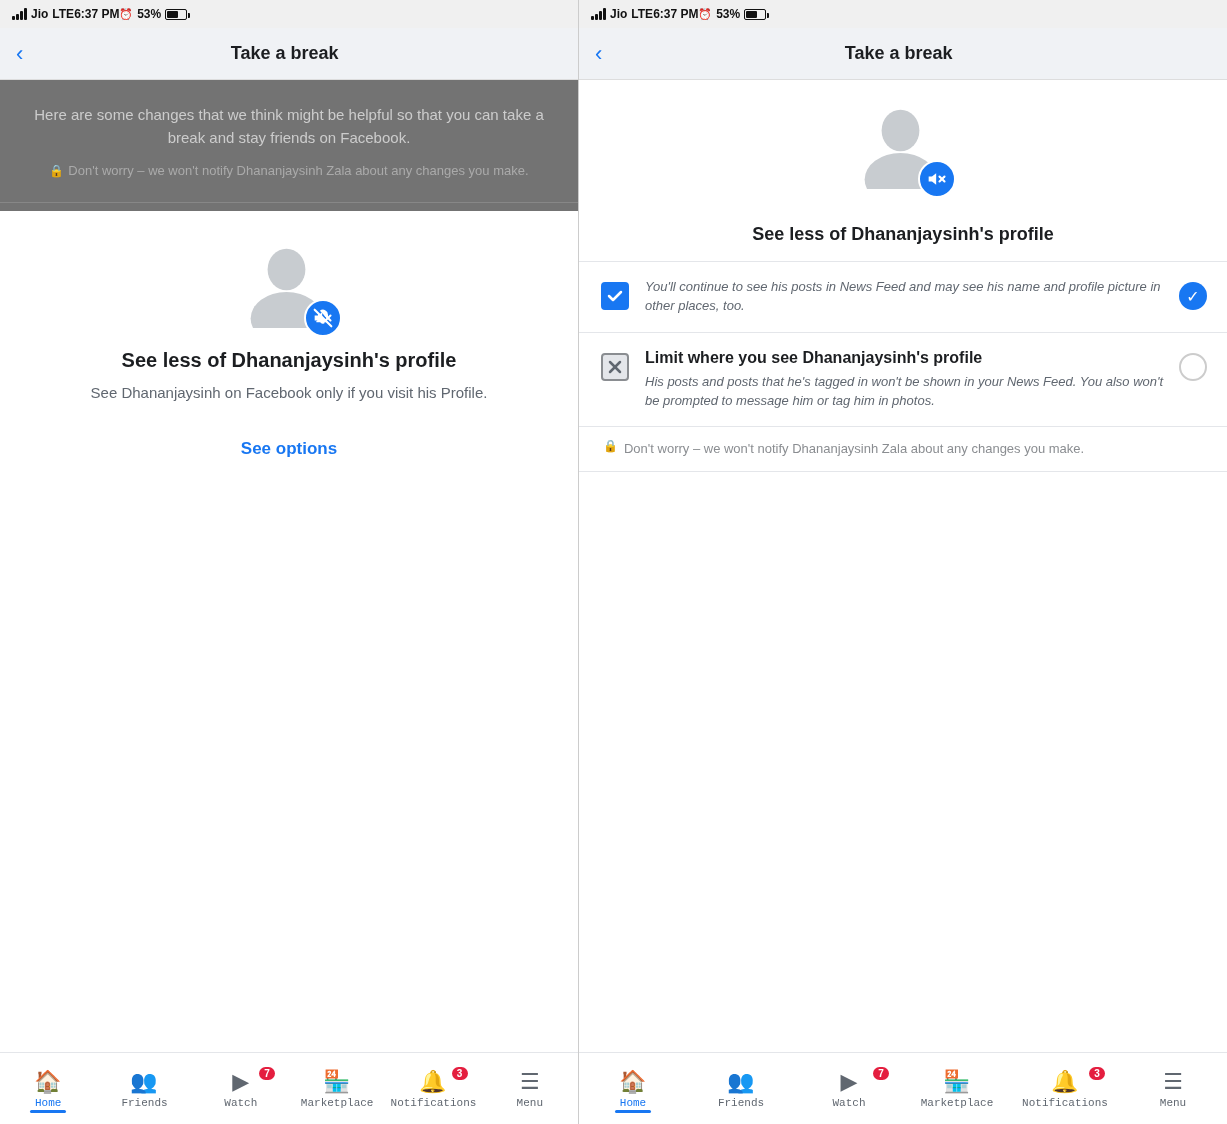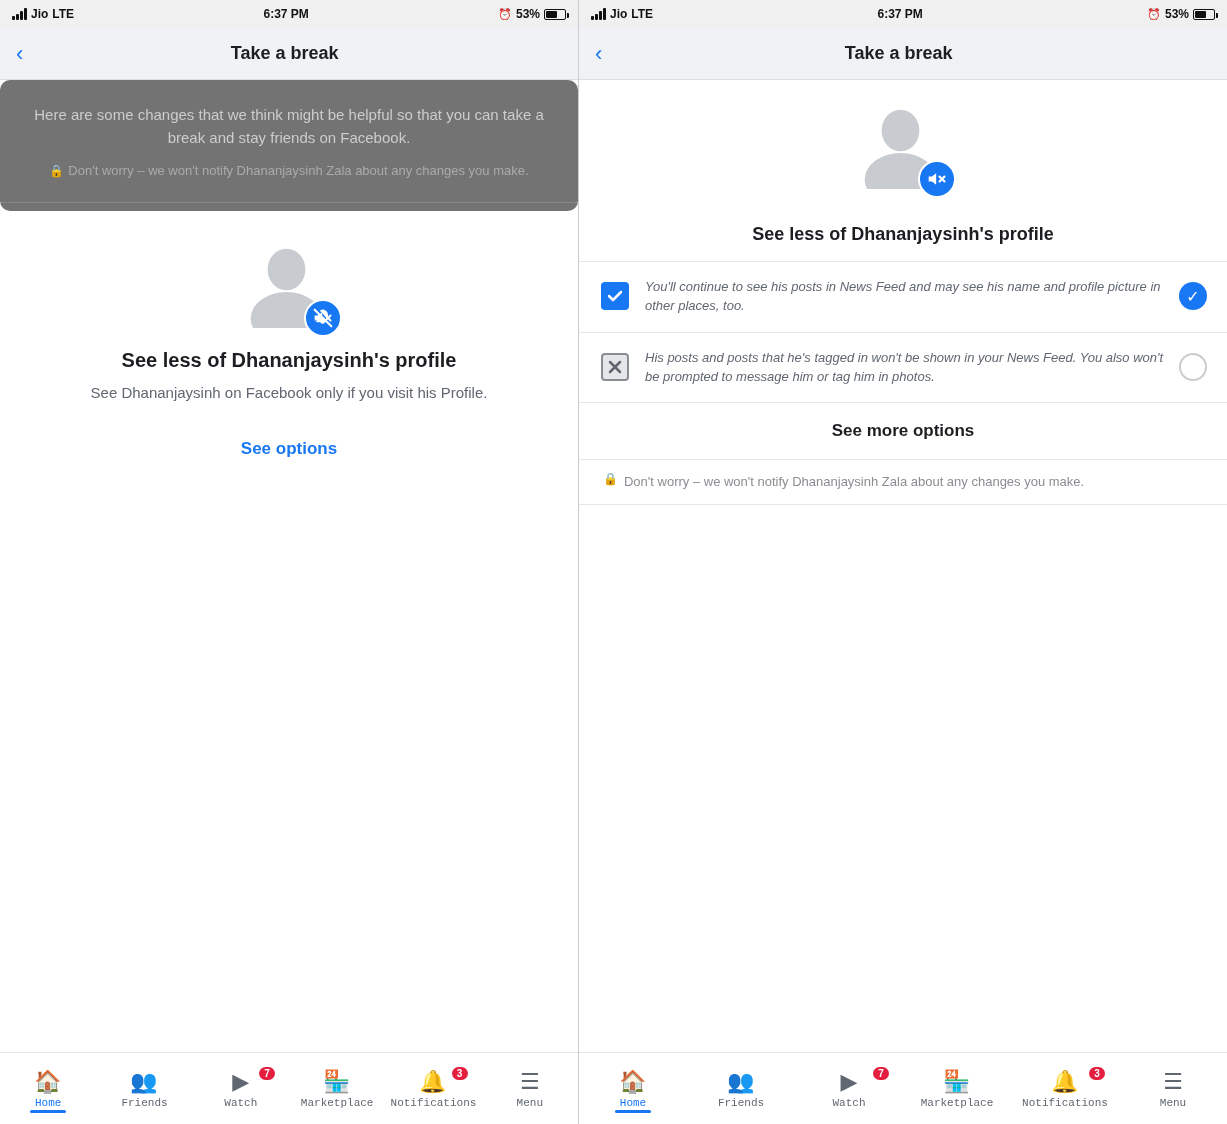--- a/index.html
+++ b/index.html
@@ -26,21 +26,20 @@
       width: 649px;
       border-left: 1px solid #ccc;
     }
 
     
     .status-bar {
       height: 28px;
       background: #f0f0f0;
       display: flex;
       align-items: center;
-      justify-content: space-between;
       padding: 0 12px;
       font-size: 12px;
       font-weight: 600;
       color: #111;
       flex-shrink: 0;
     }
     .status-left { display: flex; align-items: center; gap: 4px; }
     .status-right { display: flex; align-items: center; gap: 4px; }
     .signal-bars { display: flex; align-items: flex-end; gap: 1px; }
     .bar { background: #111; border-radius: 1px; }
@@ -88,21 +87,20 @@
       font-size: 18px;
       font-weight: 700;
       color: #1c1e21;
       margin-right: 24px;
     }
 
     
     .dimmed-area {
       background: rgba(0,0,0,0.55);
       flex-shrink: 0;
-      border-radius: 10px;
     }
     .dimmed-text-area {
       padding: 24px 32px 16px;
       text-align: center;
     }
     .dimmed-text-area p {
       color: #ccc;
       font-size: 15px;
       line-height: 1.5;
     }
@@ -530,29 +528,29 @@
     <div class="option-item">
       <div class="option-icon-wrap">
         <div class="checkbox-icon" style="background:#e4e6ea; border-color: #8a8d91;">
           <svg viewBox="0 0 16 16" fill="none" xmlns="http://www.w3.org/2000/svg">
             <line x1="3" y1="3" x2="13" y2="13" stroke="#606770" stroke-width="2.5" stroke-linecap="round"></line>
             <line x1="13" y1="3" x2="3" y2="13" stroke="#606770" stroke-width="2.5" stroke-linecap="round"></line>
           </svg>
         </div>
       </div>
       <div class="option-text">
+        <div class="option-title">Limit where you see Dhananjaysinh's profile</div>
         <div class="option-desc">His posts and posts that he's tagged in won't be shown in your News Feed. You also won't be prompted to message him or tag him in photos.</div>
       </div>
       <div class="option-check">
         <div class="circle-empty"></div>
       </div>
     </div>
 
     
-    <div class="see-more-options">See more options</div>
 
     
     <div class="bottom-note">
       <span class="lock-icon">🔒</span>
       <span class="bottom-note-text">Don't worry – we won't notify Dhananjaysinh Zala about any changes you make.</span>
     </div>
 
     
 
   </div>

